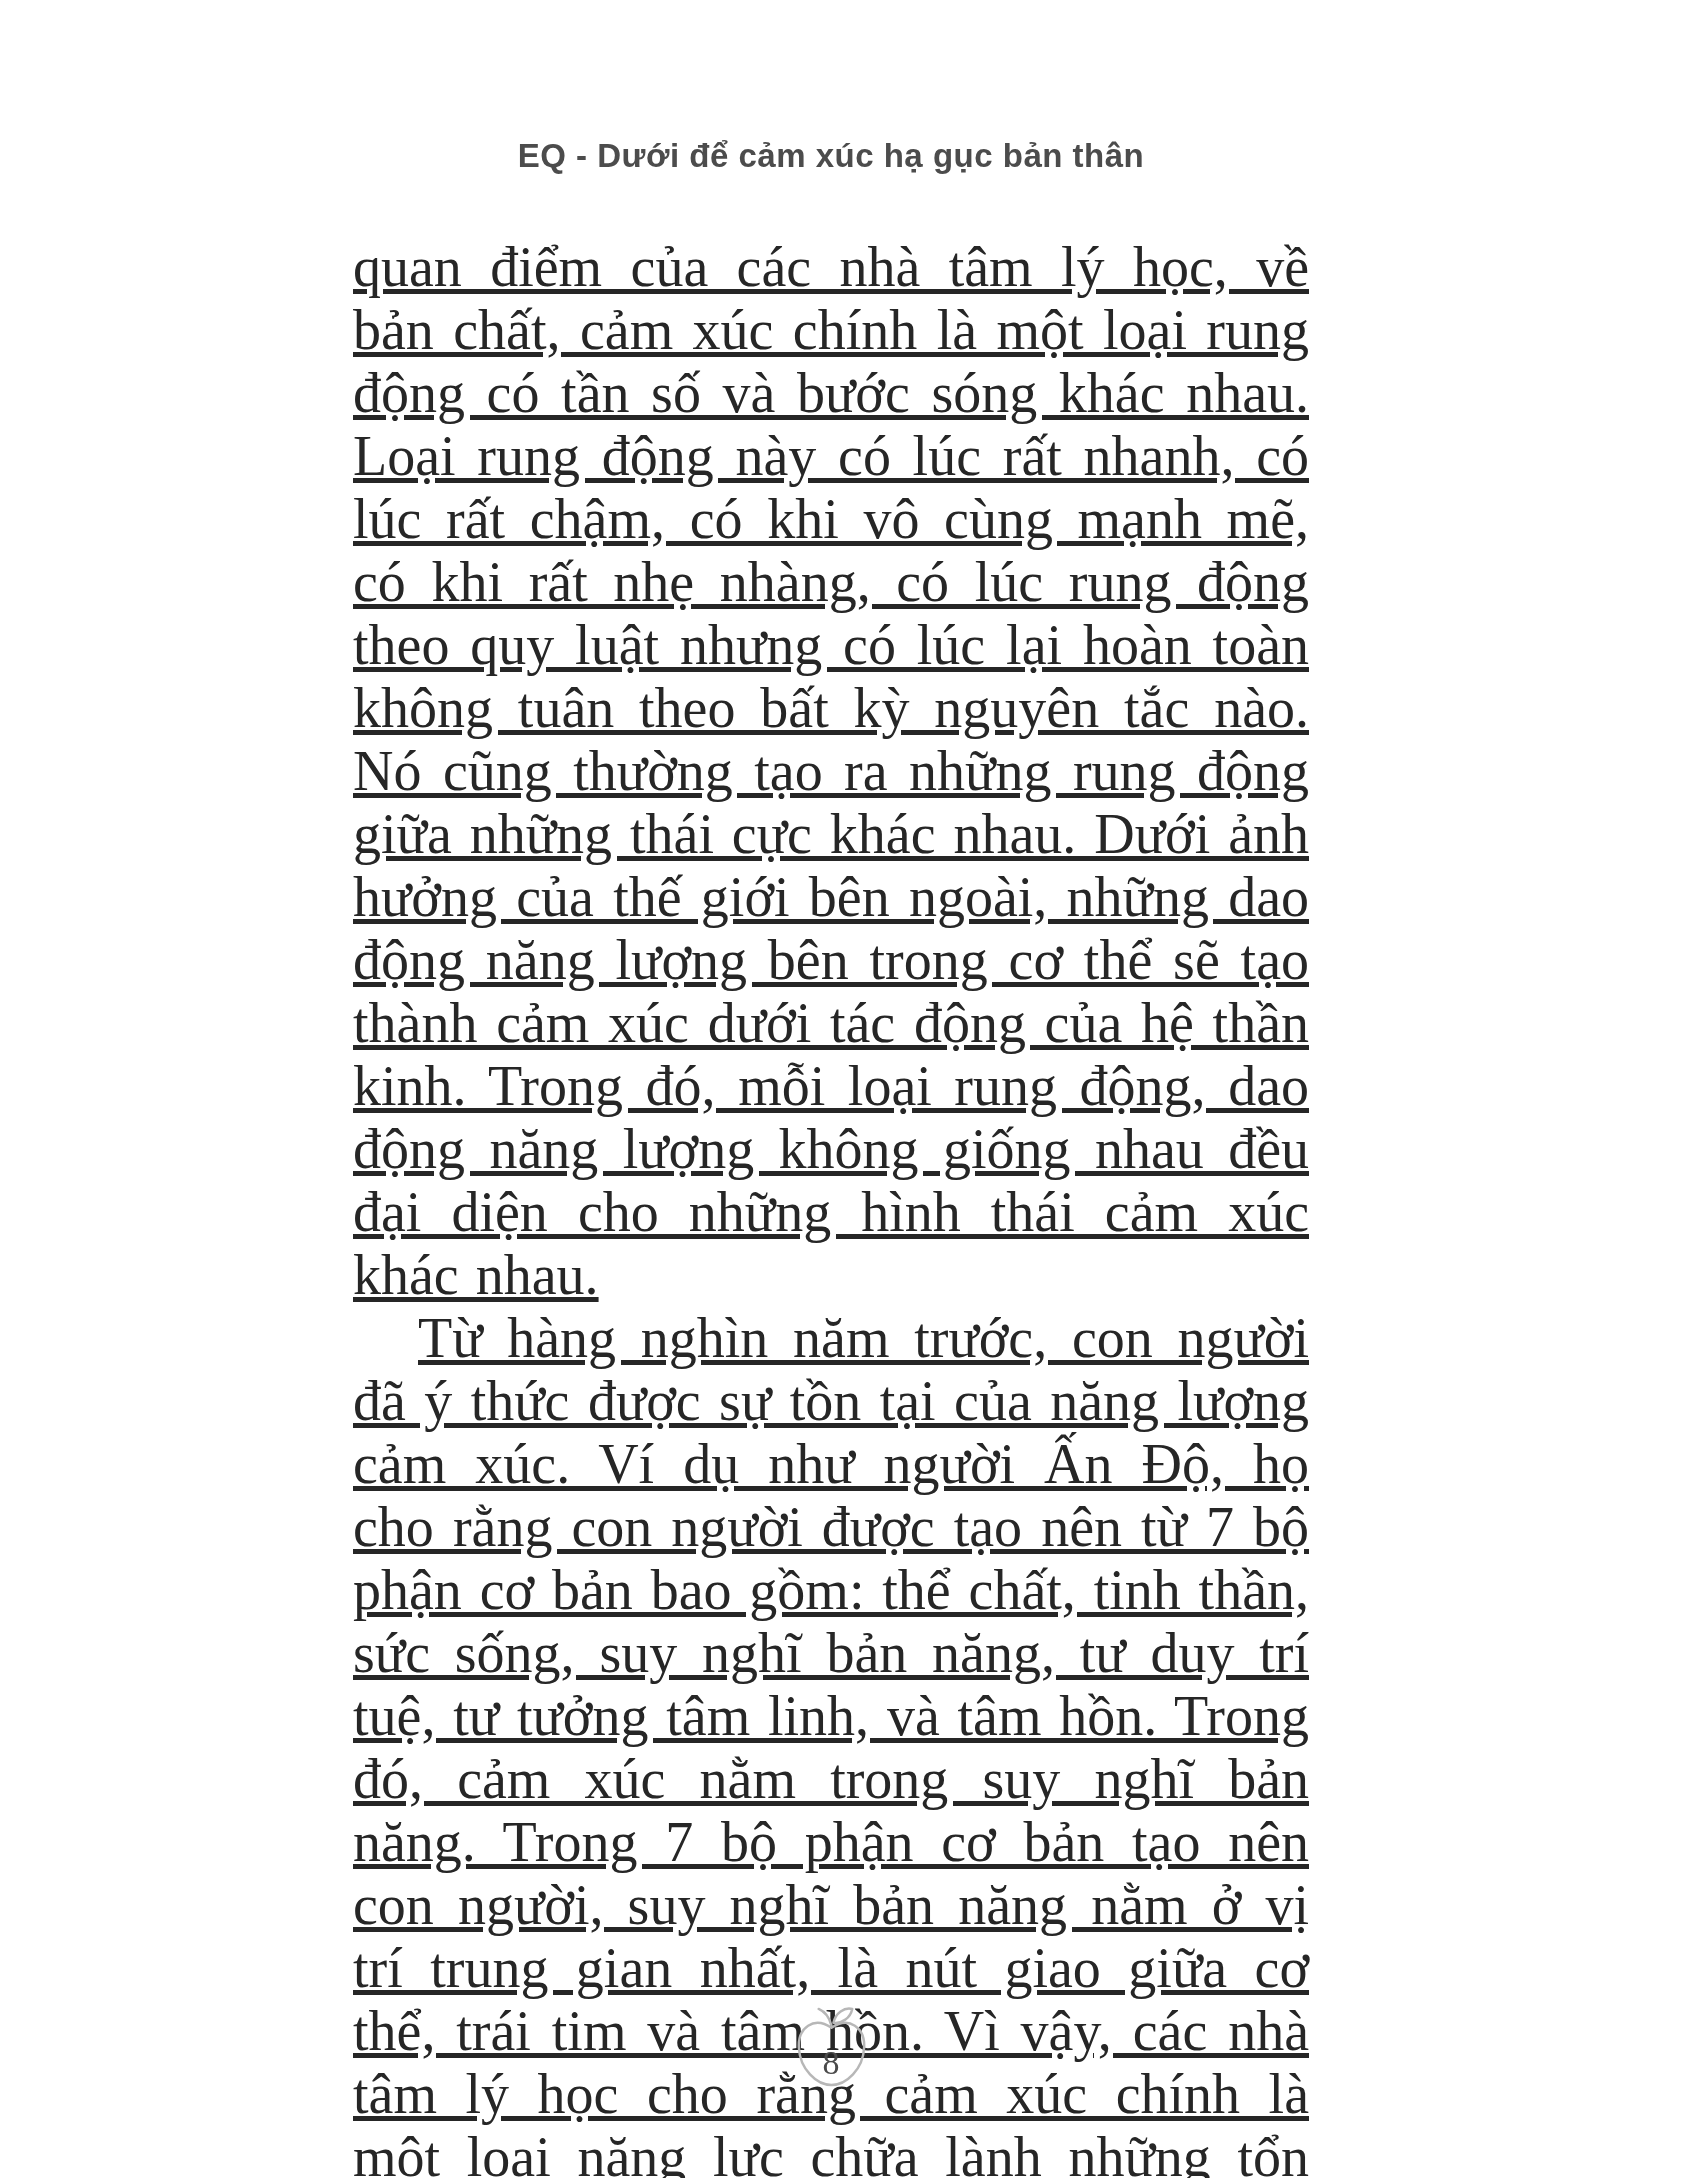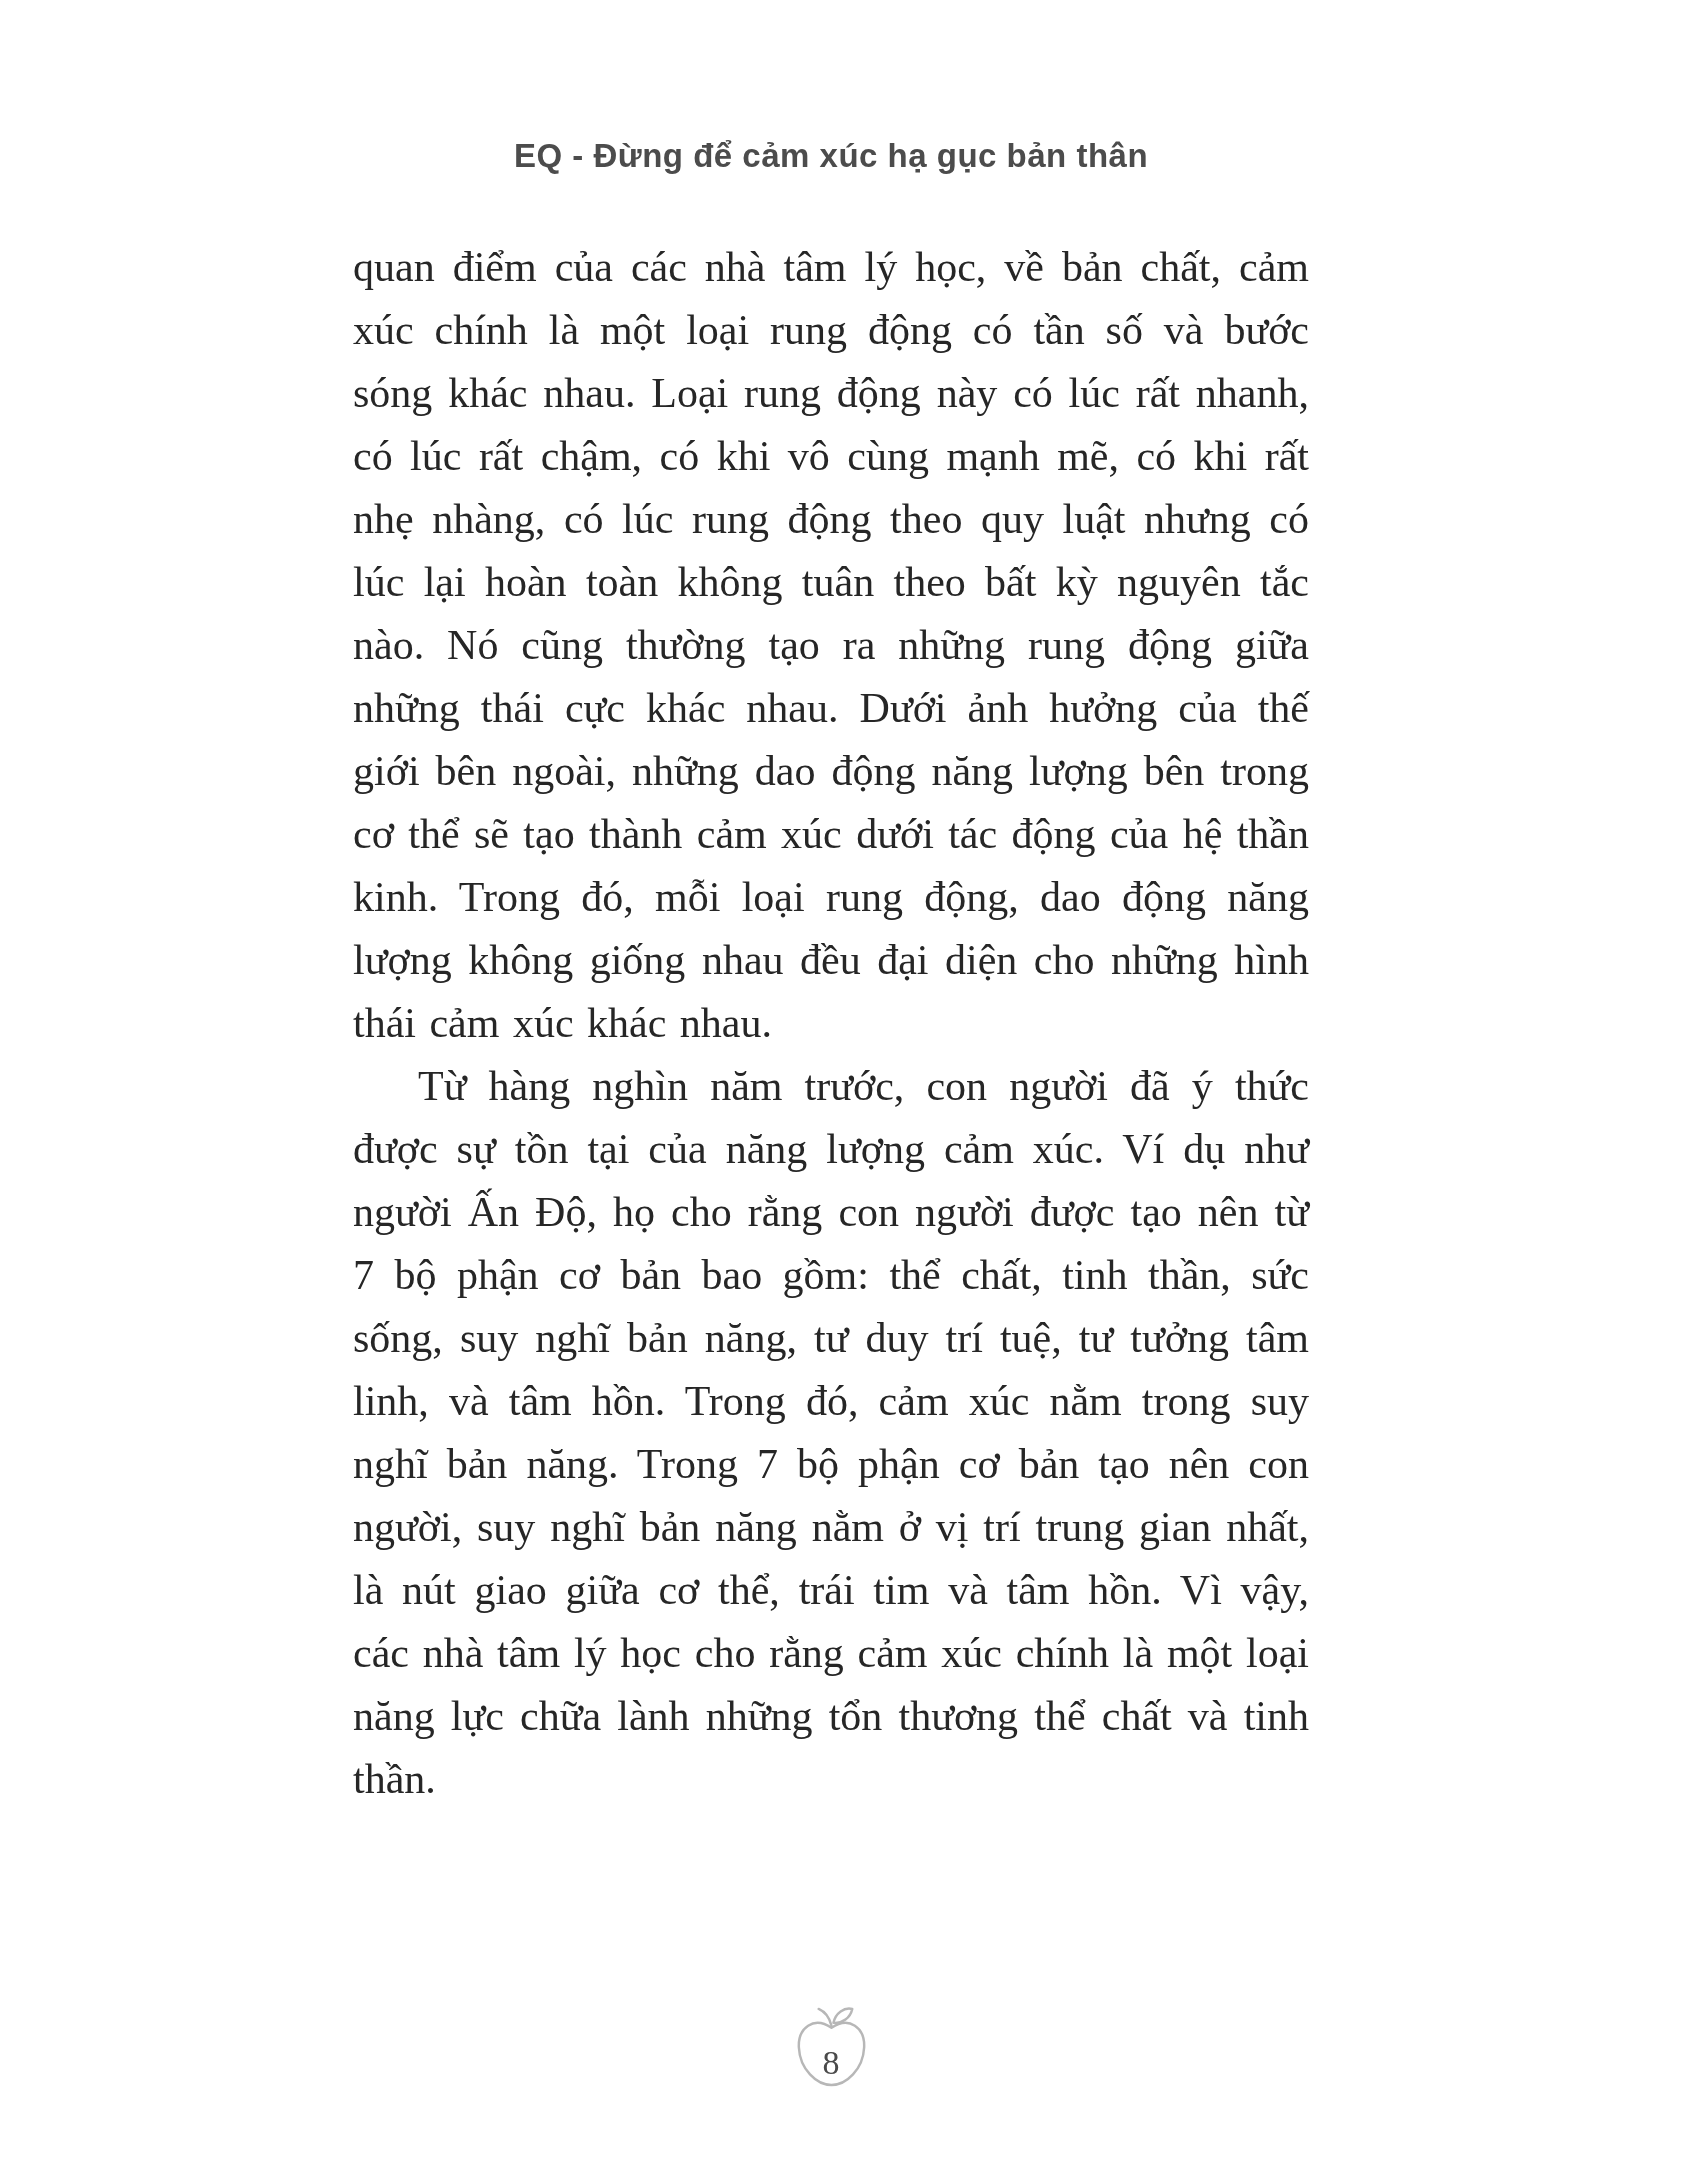--- a/index.html
+++ b/index.html
@@ -29,25 +29,26 @@
     color: #4c4c4c;
   }
   .text-block {
     position: absolute;
     top: 236px;
     left: 353px;
     width: 956px;
   }
   p.body-par {
     margin: 0;
-    font-size: 42px;
+    font-size: 56px;
     line-height: 63px;
     text-align: justify;
     color: #262626;
     word-spacing: 3px;
+    text-decoration: underline;
   }
   p.body-par.indented {
     margin-top: 0;
     text-indent: 65px;
   }
   .footer {
     position: absolute;
     top: 1998px;
     left: 353px;
     width: 956px;
@@ -74,21 +75,21 @@
     font-family: "Liberation Serif", serif;
     font-size: 34px;
     color: #4a4a4a;
   }
 </style>
 </head>
 <body>
 
 <div class="page">
 
-  <div class="running-header">EQ - Đừng để cảm xúc hạ gục bản thân</div>
+  <div class="running-header">EQ - Dưới để cảm xúc hạ gục bản thân</div>
 
   <div class="text-block">
     <p class="body-par">quan điểm của các nhà tâm lý học, về bản chất, cảm xúc chính là một loại rung động có tần số và bước sóng khác nhau. Loại rung động này có lúc rất nhanh, có lúc rất chậm, có khi vô cùng mạnh mẽ, có khi rất nhẹ nhàng, có lúc rung động theo quy luật nhưng có lúc lại hoàn toàn không tuân theo bất kỳ nguyên tắc nào. Nó cũng thường tạo ra những rung động giữa những thái cực khác nhau. Dưới ảnh hưởng của thế giới bên ngoài, những dao động năng lượng bên trong cơ thể sẽ tạo thành cảm xúc dưới tác động của hệ thần kinh. Trong đó, mỗi loại rung động, dao động năng lượng không giống nhau đều đại diện cho những hình thái cảm xúc khác nhau.</p>
     <p class="body-par indented">Từ hàng nghìn năm trước, con người đã ý thức được sự tồn tại của năng lượng cảm xúc. Ví dụ như người Ấn Độ, họ cho rằng con người được tạo nên từ 7 bộ phận cơ bản bao gồm: thể chất, tinh thần, sức sống, suy nghĩ bản năng, tư duy trí tuệ, tư tưởng tâm linh, và tâm hồn. Trong đó, cảm xúc nằm trong suy nghĩ bản năng. Trong 7 bộ phận cơ bản tạo nên con người, suy nghĩ bản năng nằm ở vị trí trung gian nhất, là nút giao giữa cơ thể, trái tim và tâm hồn. Vì vậy, các nhà tâm lý học cho rằng cảm xúc chính là một loại năng lực chữa lành những tổn thương thể chất và tinh thần.</p>
   </div>
 
   <div class="footer">
     <div class="apple-badge">
       <svg viewBox="0 0 88 100" fill="none" stroke="#b7b7b7" stroke-width="2.5" stroke-linecap="round" stroke-linejoin="round">
 

